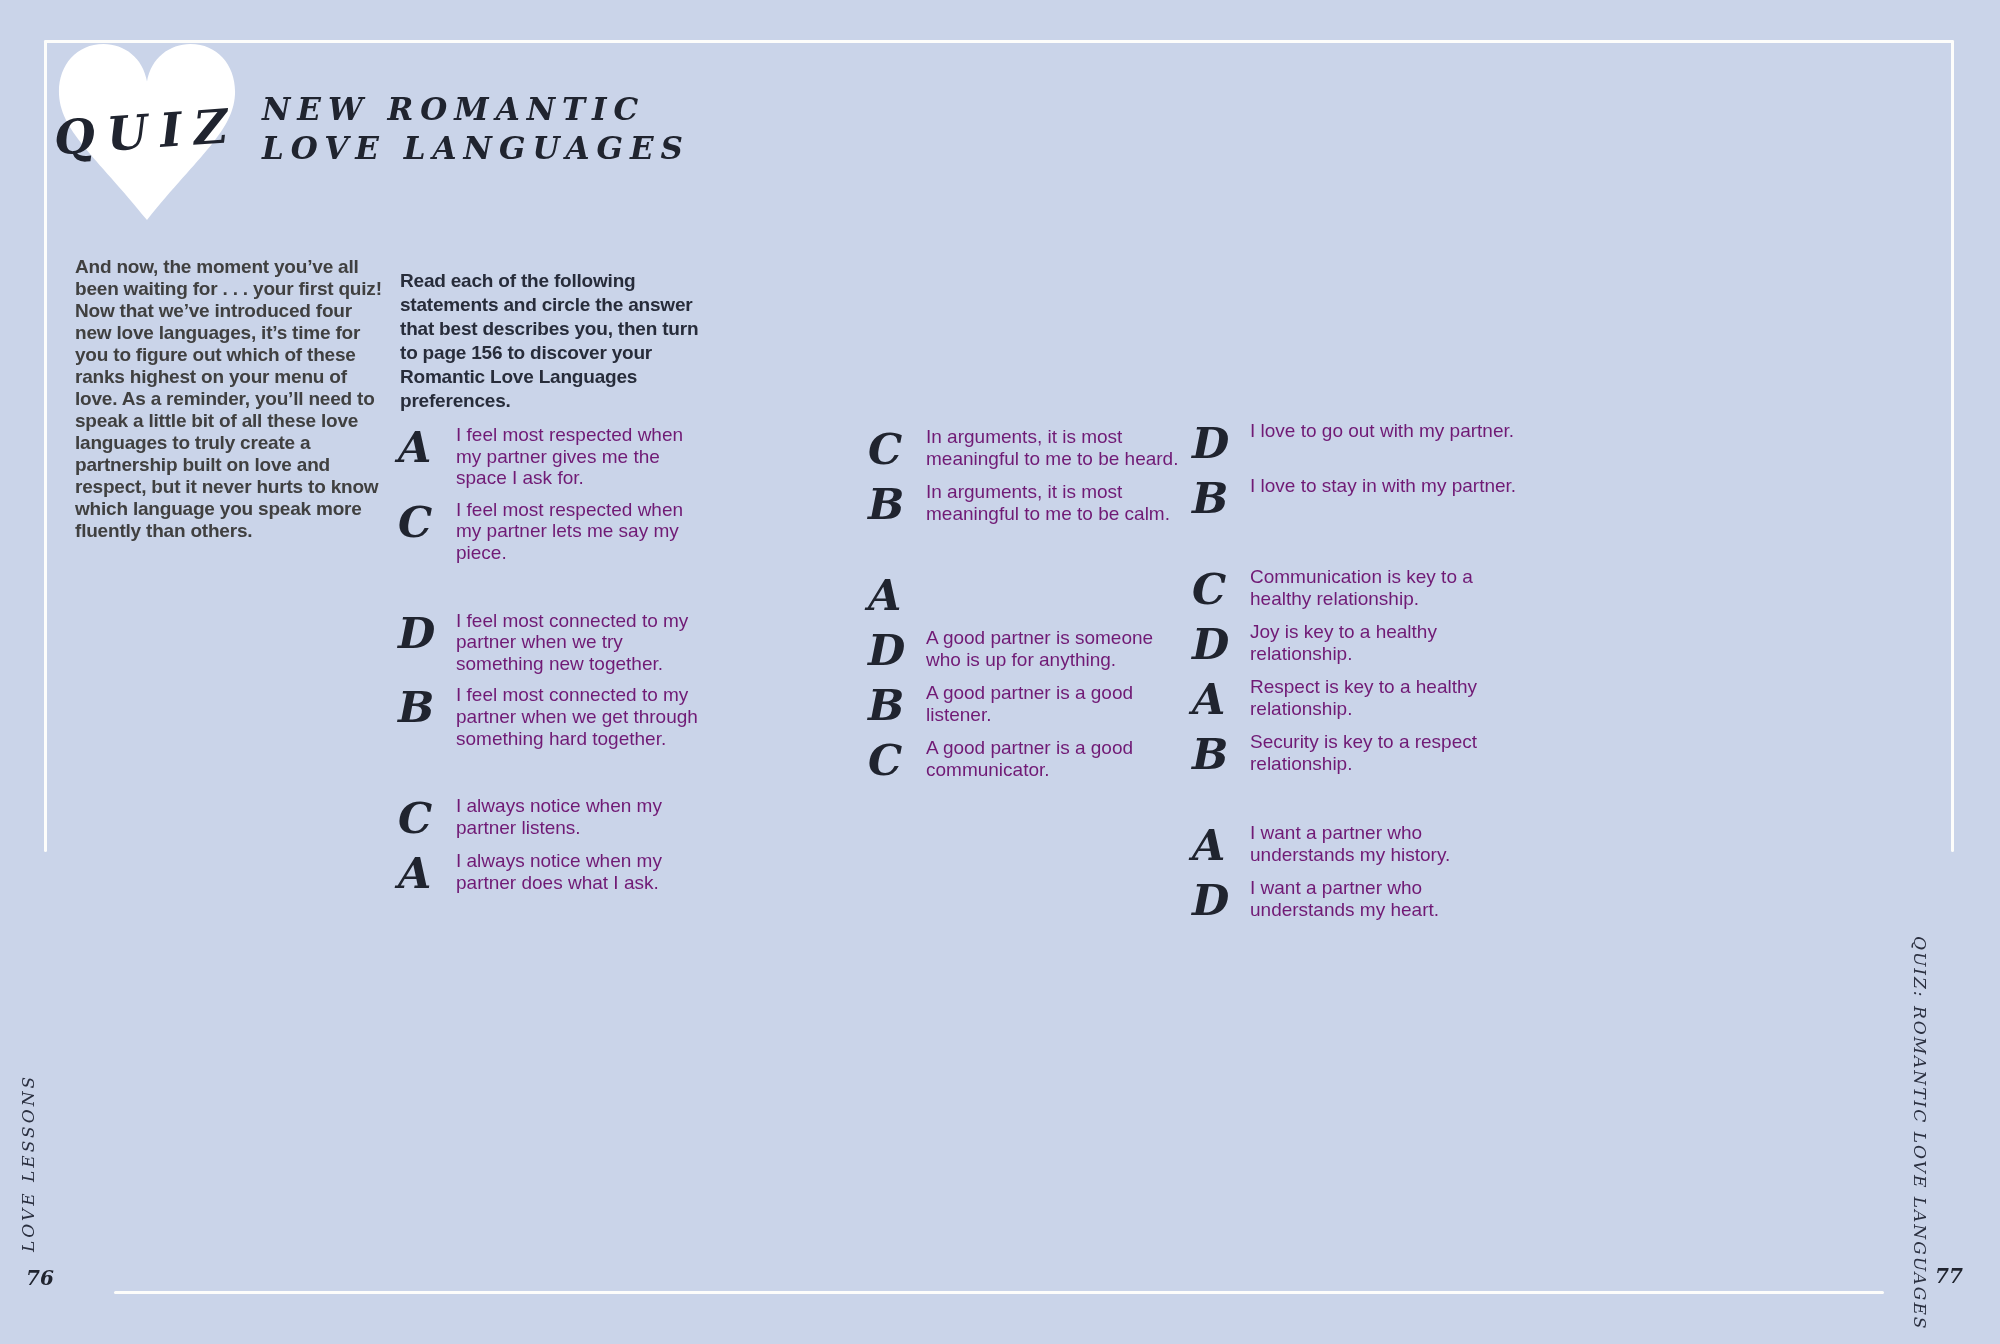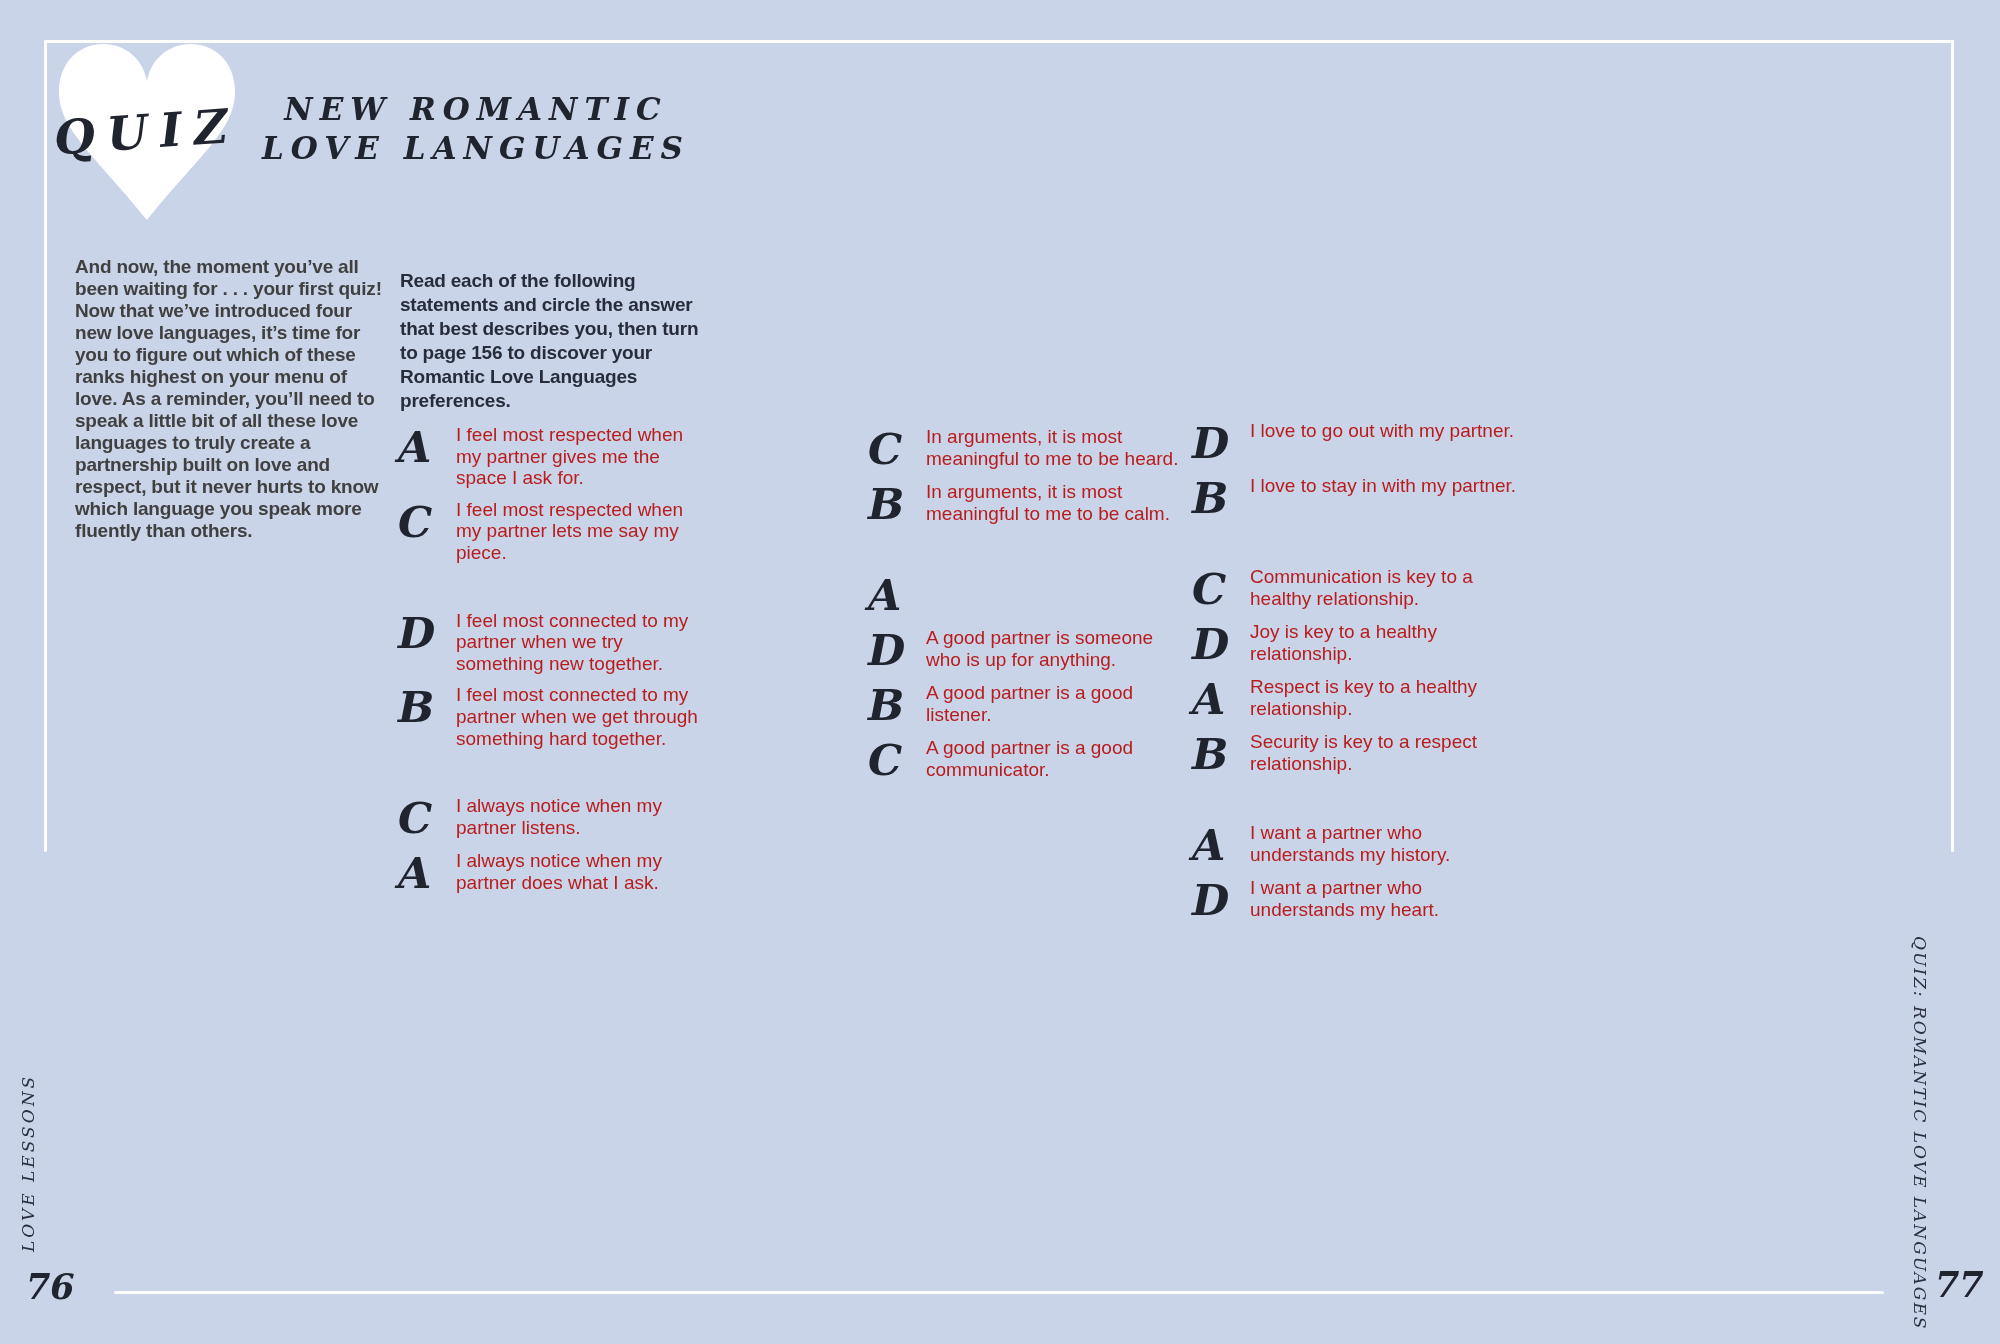--- a/index.html
+++ b/index.html
@@ -26,21 +26,20 @@
     position:absolute;left:50%;top:66px;transform:translateX(-50%) rotate(-4deg);
     font-family:"DejaVu Serif", serif;font-style:italic;font-weight:700;
     font-size:47px;letter-spacing:12px;color:#20242f;white-space:nowrap;
   }
 
   .title{
     position:absolute;left:262px;top:90px;
     font-family:"DejaVu Serif", serif;font-style:italic;font-weight:600;
     font-size:31px;line-height:39px;letter-spacing:7px;color:#20242f;
     white-space:nowrap;
-    text-align:center;
   }
 
   .intro{
     position:absolute;left:75px;top:256px;width:312px;
     font-size:19px;line-height:22px;font-weight:700;color:#404040;
     letter-spacing:-0.2px;
   }
   .instructions{
     position:absolute;left:400px;top:257px;width:320px;
     font-size:19px;line-height:24px;font-weight:700;color:#272c3a;
@@ -54,40 +53,40 @@
   .col-2{left:1192px;top:420px;width:325px;}
   .quiz-group{margin-bottom:46px;}
   .quiz-item{display:flex;align-items:flex-start;margin-bottom:10px;}
   .answer-letter{
     flex:0 0 58px;
     font-family:"DejaVu Serif", serif;font-style:italic;font-weight:700;
     font-size:43px;line-height:1;color:#20242f;margin-top:2px;
   }
   .statement-text{
     flex:1 1 auto;
-    font-size:19px;line-height:21.6px;font-weight:400;color:#b91c1c;
+    font-size:19px;line-height:21.6px;font-weight:400;color:#701a75;
   }
 
   .sidebar-text{
     font-family:"DejaVu Serif", serif;font-style:italic;font-weight:500;
     font-size:17px;letter-spacing:3px;color:#2b3040;white-space:nowrap;
   }
   .sidebar-left{
     position:absolute;left:18px;top:1122px;height:130px;
     writing-mode:vertical-rl;transform:rotate(180deg);
   }
   .sidebar-right{
     position:absolute;left:1910px;top:936px;height:310px;
     writing-mode:vertical-rl;letter-spacing:2px;
   }
 
   .page-number{
     position:absolute;
     font-family:"DejaVu Serif", serif;font-style:italic;font-weight:600;
-    font-size:35px;color:#20242f;
+    font-size:20px;color:#20242f;
   }
   .page-number-left{left:26px;top:1266px;}
   .page-number-right{left:1923px;top:1264px;margin-left:12px;}
 </style>
 </head>
 <body>
 
 <div class="spread">
 
   <div class="frame-line frame-top"></div>

